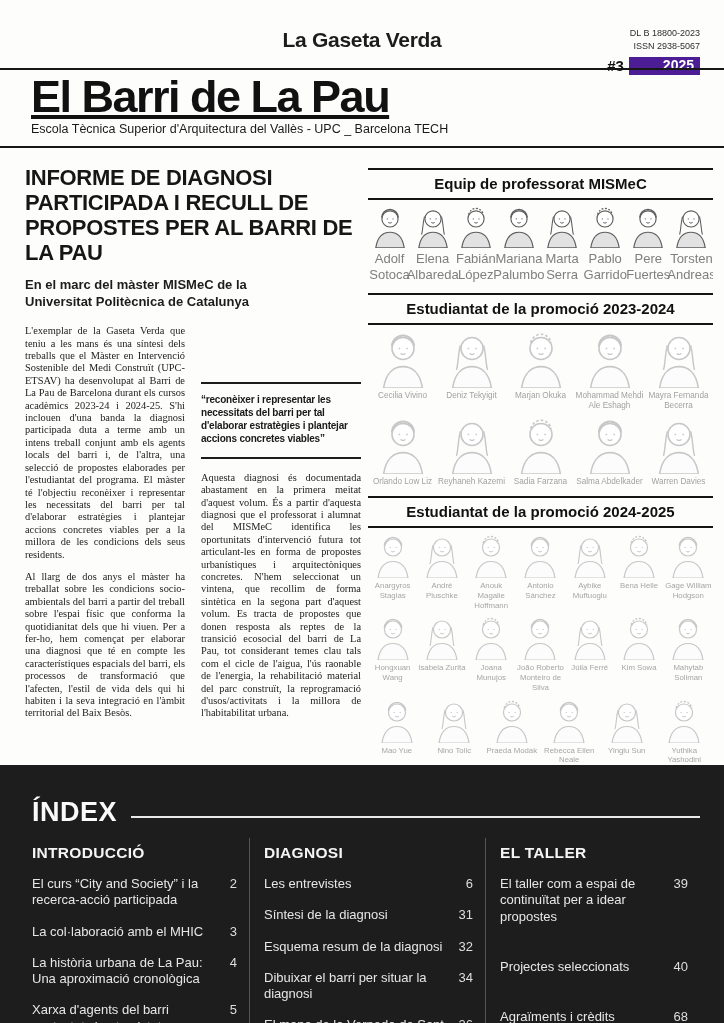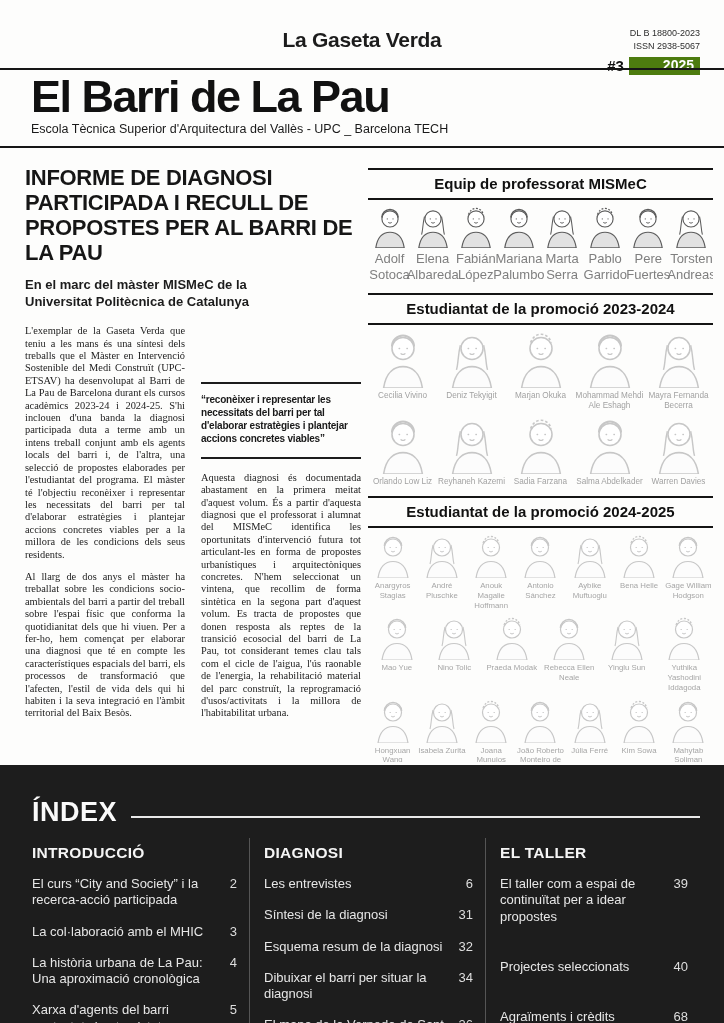--- a/index.html
+++ b/index.html
@@ -8,28 +8,28 @@
     margin:0 auto;overflow:hidden;
     font-family:"Liberation Sans",sans-serif;color:#1c1c1c;
   }
   
   .gazette-title{position:absolute;top:28px;left:0;width:100%;text-align:center;
     font-size:21px;font-weight:bold;letter-spacing:-0.3px;}
   .pub-meta{position:absolute;top:27px;right:24px;text-align:right;font-size:9px;
     color:#2d2d2d;line-height:1.45;}
   .issue-row{display:flex;align-items:center;justify-content:flex-end;margin-top:2px;gap:5px;}
   .issue-no{font-size:15px;font-weight:bold;color:#111;}
-  .year-badge{display:inline-block;background:#4d7c0f;color:#fff;font-size:14px;font-weight:bold;
+  .year-badge{display:inline-block;background:#4c1d95;color:#fff;font-size:14px;font-weight:bold;
     padding:1px 6px 2px 34px;text-align:right;line-height:1.1;}
   .rule{position:absolute;left:0;width:724px;background:#161616;}
   .rule-header{top:68px;height:2px;}
   .rule-masthead{top:146px;height:2px;}
   
   .masthead{position:absolute;top:74px;left:31px;}
-  .masthead h1{margin:0;font-size:45px;line-height:1.0;font-weight:bold;letter-spacing:-1.5px;color:#111;}
+  .masthead h1{margin:0;font-size:45px;line-height:1.0;font-weight:bold;letter-spacing:-1.5px;color:#111;text-decoration:underline;}
   .masthead-sub{font-size:12.5px;margin-top:3px;color:#1a1a1a;}
   
   .article{position:absolute;left:25px;top:166px;width:336px;}
   .article h2{margin:0 0 12px 0;font-size:22px;line-height:1.13;letter-spacing:-0.3px;color:#161616;}
   .article .subhead{font-size:13px;font-weight:bold;line-height:1.3;max-width:250px;margin-bottom:14px;}
   .cols{display:flex;gap:16px;align-items:flex-end;}
   .col{width:163px;font-family:"Liberation Serif",serif;font-size:10.4px;line-height:12.4px;
     text-align:justify;color:#222;}
   .col p{margin:0 0 10px 0;}
   .pullquote{font-family:"Liberation Sans",sans-serif;font-weight:bold;font-size:10px;
@@ -345,20 +345,85 @@
           </div>
         </div>
         <div class="people-row">
           <div class="person">
             <svg viewBox="0 0 40 44">
     <path d="M5,44 C7,31 14,27.5 20,27.5 C26,27.5 33,31 35,44 Z" fill="#fcfcfc" stroke="#c7c7c7" stroke-width="1.2"></path>
     <circle cx="20" cy="13.5" r="8.5" fill="#ffffff" stroke="#c7c7c7" stroke-width="1.2"></circle>
     <path d="M11.5,12 a8.5,8.5 0 0 1 17,0" fill="none" stroke="#c7c7c7" stroke-width="1.6"></path>
     <path d="M17,13.5 h0.4 M23,13.5 h0.4 M18.5,17.5 q1.5,1.2 3,0" fill="none" stroke="#c7c7c7" stroke-width="1" stroke-linecap="round"></path>
   </svg>
+            <div class="person-name">Hongxuan Wang</div>
+          </div>
+          <div class="person">
+            <svg viewBox="0 0 40 44">
+    <path d="M5,44 C7,31 14,27.5 20,27.5 C26,27.5 33,31 35,44 Z" fill="#fcfcfc" stroke="#c7c7c7" stroke-width="1.2"></path>
+    <circle cx="20" cy="13.5" r="8.5" fill="#ffffff" stroke="#c7c7c7" stroke-width="1.2"></circle>
+    <path d="M11,11 C9,19 9.5,25 8,30 M29,11 C31,19 30.5,25 32,30" fill="none" stroke="#c7c7c7" stroke-width="1.1"></path>
+    <path d="M17,13.5 h0.4 M23,13.5 h0.4 M18.5,17.5 q1.5,1.2 3,0" fill="none" stroke="#c7c7c7" stroke-width="1" stroke-linecap="round"></path>
+  </svg>
+            <div class="person-name">Isabela Zurita</div>
+          </div>
+          <div class="person">
+            <svg viewBox="0 0 40 44">
+    <path d="M5,44 C7,31 14,27.5 20,27.5 C26,27.5 33,31 35,44 Z" fill="#fcfcfc" stroke="#c7c7c7" stroke-width="1.2"></path>
+    <circle cx="20" cy="13.5" r="8.5" fill="#ffffff" stroke="#c7c7c7" stroke-width="1.2"></circle>
+    <path d="M12,9 q2.5,-6.5 8,-6.5 q5.5,0 8,6.5" fill="none" stroke="#c7c7c7" stroke-width="1.3" stroke-dasharray="2 1.6"></path>
+    <path d="M17,13.5 h0.4 M23,13.5 h0.4 M18.5,17.5 q1.5,1.2 3,0" fill="none" stroke="#c7c7c7" stroke-width="1" stroke-linecap="round"></path>
+  </svg>
+            <div class="person-name">Joana Munujos</div>
+          </div>
+          <div class="person">
+            <svg viewBox="0 0 40 44">
+    <path d="M5,44 C7,31 14,27.5 20,27.5 C26,27.5 33,31 35,44 Z" fill="#fcfcfc" stroke="#c7c7c7" stroke-width="1.2"></path>
+    <circle cx="20" cy="13.5" r="8.5" fill="#ffffff" stroke="#c7c7c7" stroke-width="1.2"></circle>
+    <path d="M11.5,12 a8.5,8.5 0 0 1 17,0" fill="none" stroke="#c7c7c7" stroke-width="1.6"></path>
+    <path d="M17,13.5 h0.4 M23,13.5 h0.4 M18.5,17.5 q1.5,1.2 3,0" fill="none" stroke="#c7c7c7" stroke-width="1" stroke-linecap="round"></path>
+  </svg>
+            <div class="person-name">João Roberto Monteiro de Silva</div>
+          </div>
+          <div class="person">
+            <svg viewBox="0 0 40 44">
+    <path d="M5,44 C7,31 14,27.5 20,27.5 C26,27.5 33,31 35,44 Z" fill="#fcfcfc" stroke="#c7c7c7" stroke-width="1.2"></path>
+    <circle cx="20" cy="13.5" r="8.5" fill="#ffffff" stroke="#c7c7c7" stroke-width="1.2"></circle>
+    <path d="M11,11 C9,19 9.5,25 8,30 M29,11 C31,19 30.5,25 32,30" fill="none" stroke="#c7c7c7" stroke-width="1.1"></path>
+    <path d="M17,13.5 h0.4 M23,13.5 h0.4 M18.5,17.5 q1.5,1.2 3,0" fill="none" stroke="#c7c7c7" stroke-width="1" stroke-linecap="round"></path>
+  </svg>
+            <div class="person-name">Júlia Ferré</div>
+          </div>
+          <div class="person">
+            <svg viewBox="0 0 40 44">
+    <path d="M5,44 C7,31 14,27.5 20,27.5 C26,27.5 33,31 35,44 Z" fill="#fcfcfc" stroke="#c7c7c7" stroke-width="1.2"></path>
+    <circle cx="20" cy="13.5" r="8.5" fill="#ffffff" stroke="#c7c7c7" stroke-width="1.2"></circle>
+    <path d="M12,9 q2.5,-6.5 8,-6.5 q5.5,0 8,6.5" fill="none" stroke="#c7c7c7" stroke-width="1.3" stroke-dasharray="2 1.6"></path>
+    <path d="M17,13.5 h0.4 M23,13.5 h0.4 M18.5,17.5 q1.5,1.2 3,0" fill="none" stroke="#c7c7c7" stroke-width="1" stroke-linecap="round"></path>
+  </svg>
+            <div class="person-name">Kim Sowa</div>
+          </div>
+          <div class="person">
+            <svg viewBox="0 0 40 44">
+    <path d="M5,44 C7,31 14,27.5 20,27.5 C26,27.5 33,31 35,44 Z" fill="#fcfcfc" stroke="#c7c7c7" stroke-width="1.2"></path>
+    <circle cx="20" cy="13.5" r="8.5" fill="#ffffff" stroke="#c7c7c7" stroke-width="1.2"></circle>
+    <path d="M11.5,12 a8.5,8.5 0 0 1 17,0" fill="none" stroke="#c7c7c7" stroke-width="1.6"></path>
+    <path d="M17,13.5 h0.4 M23,13.5 h0.4 M18.5,17.5 q1.5,1.2 3,0" fill="none" stroke="#c7c7c7" stroke-width="1" stroke-linecap="round"></path>
+  </svg>
+            <div class="person-name">Mahytab Soliman</div>
+          </div>
+        </div>
+        <div class="people-row">
+          <div class="person">
+            <svg viewBox="0 0 40 44">
+    <path d="M5,44 C7,31 14,27.5 20,27.5 C26,27.5 33,31 35,44 Z" fill="#fcfcfc" stroke="#c7c7c7" stroke-width="1.2"></path>
+    <circle cx="20" cy="13.5" r="8.5" fill="#ffffff" stroke="#c7c7c7" stroke-width="1.2"></circle>
+    <path d="M11.5,12 a8.5,8.5 0 0 1 17,0" fill="none" stroke="#c7c7c7" stroke-width="1.6"></path>
+    <path d="M17,13.5 h0.4 M23,13.5 h0.4 M18.5,17.5 q1.5,1.2 3,0" fill="none" stroke="#c7c7c7" stroke-width="1" stroke-linecap="round"></path>
+  </svg>
             <div class="person-name">Mao Yue</div>
           </div>
           <div class="person">
             <svg viewBox="0 0 40 44">
     <path d="M5,44 C7,31 14,27.5 20,27.5 C26,27.5 33,31 35,44 Z" fill="#fcfcfc" stroke="#c7c7c7" stroke-width="1.2"></path>
     <circle cx="20" cy="13.5" r="8.5" fill="#ffffff" stroke="#c7c7c7" stroke-width="1.2"></circle>
     <path d="M11,11 C9,19 9.5,25 8,30 M29,11 C31,19 30.5,25 32,30" fill="none" stroke="#c7c7c7" stroke-width="1.1"></path>
     <path d="M17,13.5 h0.4 M23,13.5 h0.4 M18.5,17.5 q1.5,1.2 3,0" fill="none" stroke="#c7c7c7" stroke-width="1" stroke-linecap="round"></path>
   </svg>
             <div class="person-name">Nino Tolic</div>
@@ -391,85 +456,20 @@
             <div class="person-name">Yinglu Sun</div>
           </div>
           <div class="person">
             <svg viewBox="0 0 40 44">
     <path d="M5,44 C7,31 14,27.5 20,27.5 C26,27.5 33,31 35,44 Z" fill="#fcfcfc" stroke="#c7c7c7" stroke-width="1.2"></path>
     <circle cx="20" cy="13.5" r="8.5" fill="#ffffff" stroke="#c7c7c7" stroke-width="1.2"></circle>
     <path d="M12,9 q2.5,-6.5 8,-6.5 q5.5,0 8,6.5" fill="none" stroke="#c7c7c7" stroke-width="1.3" stroke-dasharray="2 1.6"></path>
     <path d="M17,13.5 h0.4 M23,13.5 h0.4 M18.5,17.5 q1.5,1.2 3,0" fill="none" stroke="#c7c7c7" stroke-width="1" stroke-linecap="round"></path>
   </svg>
             <div class="person-name">Yuthika Yashodini Iddagoda</div>
-          </div>
-        </div>
-        <div class="people-row">
-          <div class="person">
-            <svg viewBox="0 0 40 44">
-    <path d="M5,44 C7,31 14,27.5 20,27.5 C26,27.5 33,31 35,44 Z" fill="#fcfcfc" stroke="#c7c7c7" stroke-width="1.2"></path>
-    <circle cx="20" cy="13.5" r="8.5" fill="#ffffff" stroke="#c7c7c7" stroke-width="1.2"></circle>
-    <path d="M11.5,12 a8.5,8.5 0 0 1 17,0" fill="none" stroke="#c7c7c7" stroke-width="1.6"></path>
-    <path d="M17,13.5 h0.4 M23,13.5 h0.4 M18.5,17.5 q1.5,1.2 3,0" fill="none" stroke="#c7c7c7" stroke-width="1" stroke-linecap="round"></path>
-  </svg>
-            <div class="person-name">Hongxuan Wang</div>
-          </div>
-          <div class="person">
-            <svg viewBox="0 0 40 44">
-    <path d="M5,44 C7,31 14,27.5 20,27.5 C26,27.5 33,31 35,44 Z" fill="#fcfcfc" stroke="#c7c7c7" stroke-width="1.2"></path>
-    <circle cx="20" cy="13.5" r="8.5" fill="#ffffff" stroke="#c7c7c7" stroke-width="1.2"></circle>
-    <path d="M11,11 C9,19 9.5,25 8,30 M29,11 C31,19 30.5,25 32,30" fill="none" stroke="#c7c7c7" stroke-width="1.1"></path>
-    <path d="M17,13.5 h0.4 M23,13.5 h0.4 M18.5,17.5 q1.5,1.2 3,0" fill="none" stroke="#c7c7c7" stroke-width="1" stroke-linecap="round"></path>
-  </svg>
-            <div class="person-name">Isabela Zurita</div>
-          </div>
-          <div class="person">
-            <svg viewBox="0 0 40 44">
-    <path d="M5,44 C7,31 14,27.5 20,27.5 C26,27.5 33,31 35,44 Z" fill="#fcfcfc" stroke="#c7c7c7" stroke-width="1.2"></path>
-    <circle cx="20" cy="13.5" r="8.5" fill="#ffffff" stroke="#c7c7c7" stroke-width="1.2"></circle>
-    <path d="M12,9 q2.5,-6.5 8,-6.5 q5.5,0 8,6.5" fill="none" stroke="#c7c7c7" stroke-width="1.3" stroke-dasharray="2 1.6"></path>
-    <path d="M17,13.5 h0.4 M23,13.5 h0.4 M18.5,17.5 q1.5,1.2 3,0" fill="none" stroke="#c7c7c7" stroke-width="1" stroke-linecap="round"></path>
-  </svg>
-            <div class="person-name">Joana Munujos</div>
-          </div>
-          <div class="person">
-            <svg viewBox="0 0 40 44">
-    <path d="M5,44 C7,31 14,27.5 20,27.5 C26,27.5 33,31 35,44 Z" fill="#fcfcfc" stroke="#c7c7c7" stroke-width="1.2"></path>
-    <circle cx="20" cy="13.5" r="8.5" fill="#ffffff" stroke="#c7c7c7" stroke-width="1.2"></circle>
-    <path d="M11.5,12 a8.5,8.5 0 0 1 17,0" fill="none" stroke="#c7c7c7" stroke-width="1.6"></path>
-    <path d="M17,13.5 h0.4 M23,13.5 h0.4 M18.5,17.5 q1.5,1.2 3,0" fill="none" stroke="#c7c7c7" stroke-width="1" stroke-linecap="round"></path>
-  </svg>
-            <div class="person-name">João Roberto Monteiro de Silva</div>
-          </div>
-          <div class="person">
-            <svg viewBox="0 0 40 44">
-    <path d="M5,44 C7,31 14,27.5 20,27.5 C26,27.5 33,31 35,44 Z" fill="#fcfcfc" stroke="#c7c7c7" stroke-width="1.2"></path>
-    <circle cx="20" cy="13.5" r="8.5" fill="#ffffff" stroke="#c7c7c7" stroke-width="1.2"></circle>
-    <path d="M11,11 C9,19 9.5,25 8,30 M29,11 C31,19 30.5,25 32,30" fill="none" stroke="#c7c7c7" stroke-width="1.1"></path>
-    <path d="M17,13.5 h0.4 M23,13.5 h0.4 M18.5,17.5 q1.5,1.2 3,0" fill="none" stroke="#c7c7c7" stroke-width="1" stroke-linecap="round"></path>
-  </svg>
-            <div class="person-name">Júlia Ferré</div>
-          </div>
-          <div class="person">
-            <svg viewBox="0 0 40 44">
-    <path d="M5,44 C7,31 14,27.5 20,27.5 C26,27.5 33,31 35,44 Z" fill="#fcfcfc" stroke="#c7c7c7" stroke-width="1.2"></path>
-    <circle cx="20" cy="13.5" r="8.5" fill="#ffffff" stroke="#c7c7c7" stroke-width="1.2"></circle>
-    <path d="M12,9 q2.5,-6.5 8,-6.5 q5.5,0 8,6.5" fill="none" stroke="#c7c7c7" stroke-width="1.3" stroke-dasharray="2 1.6"></path>
-    <path d="M17,13.5 h0.4 M23,13.5 h0.4 M18.5,17.5 q1.5,1.2 3,0" fill="none" stroke="#c7c7c7" stroke-width="1" stroke-linecap="round"></path>
-  </svg>
-            <div class="person-name">Kim Sowa</div>
-          </div>
-          <div class="person">
-            <svg viewBox="0 0 40 44">
-    <path d="M5,44 C7,31 14,27.5 20,27.5 C26,27.5 33,31 35,44 Z" fill="#fcfcfc" stroke="#c7c7c7" stroke-width="1.2"></path>
-    <circle cx="20" cy="13.5" r="8.5" fill="#ffffff" stroke="#c7c7c7" stroke-width="1.2"></circle>
-    <path d="M11.5,12 a8.5,8.5 0 0 1 17,0" fill="none" stroke="#c7c7c7" stroke-width="1.6"></path>
-    <path d="M17,13.5 h0.4 M23,13.5 h0.4 M18.5,17.5 q1.5,1.2 3,0" fill="none" stroke="#c7c7c7" stroke-width="1" stroke-linecap="round"></path>
-  </svg>
-            <div class="person-name">Mahytab Soliman</div>
           </div>
         </div>
       </div>
     </aside>
 
   <footer class="index">
     <div class="index-titlebar">
       <span class="index-title">ÍNDEX</span>
       <span class="index-rule"></span>
     </div>

